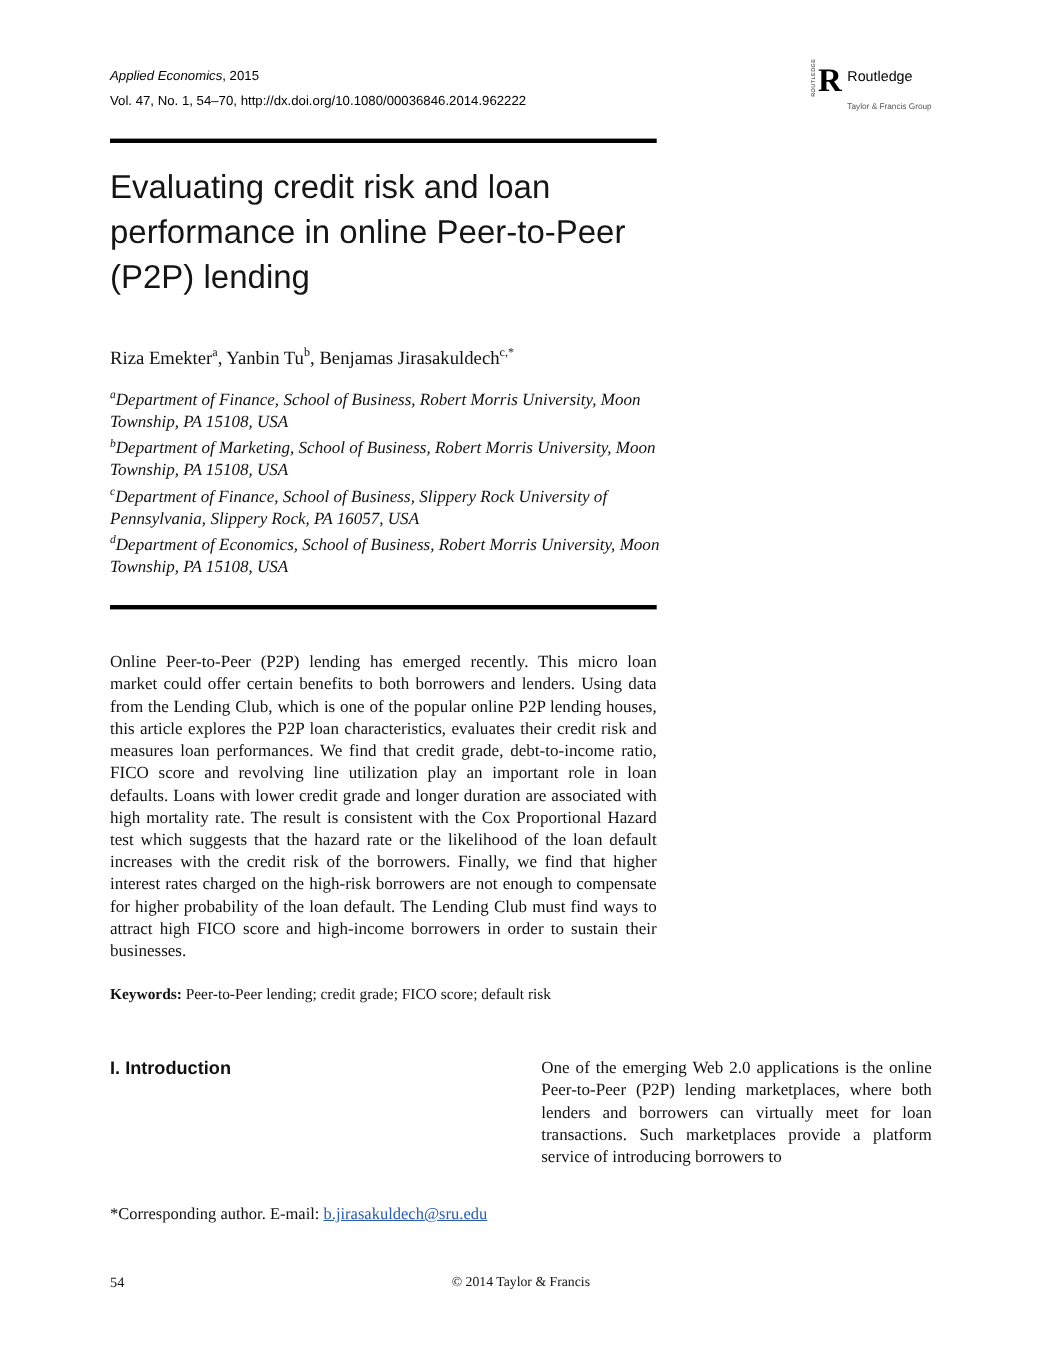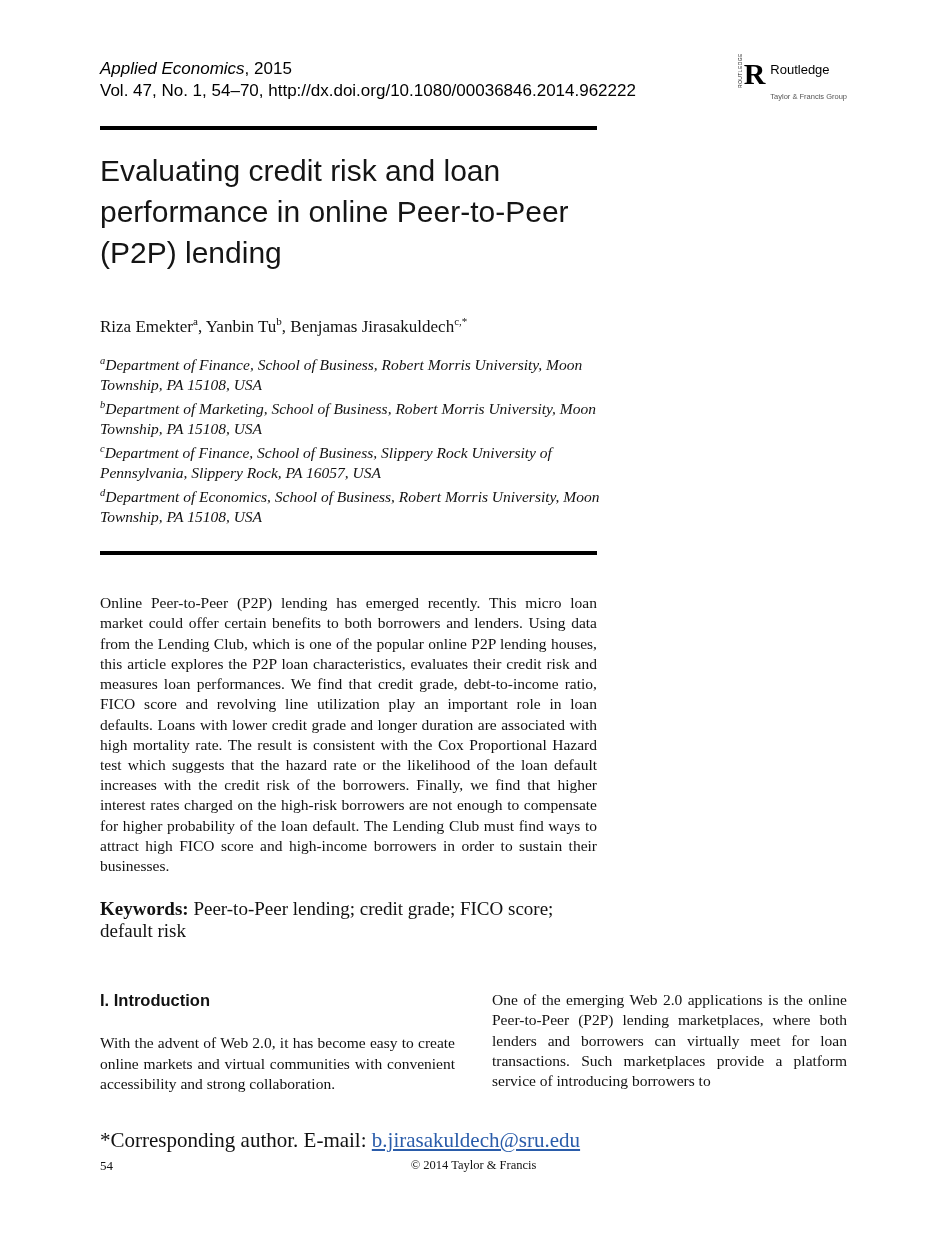--- a/index.html
+++ b/index.html
@@ -20,21 +20,21 @@
 
   
   .header-row {
     display: flex;
     justify-content: space-between;
     align-items: flex-start;
     width: 747px;
   }
   .journal-info {
     font-family: "Liberation Sans", sans-serif;
-    font-size: 17px;
+    font-size: 12px;
     line-height: 22px;
     color: #000;
   }
   .journal-name { font-style: italic; }
 
   .logo {
     display: flex;
     align-items: flex-start;
     margin-top: 2px;
   }
@@ -113,45 +113,45 @@
     margin-top: 38px;
     width: 497px;
     font-size: 15.5px;
     line-height: 20.2px;
     text-align: justify;
   }
 
   .kv-line {
     margin-top: 22px;
     width: 497px;
-    font-size: 19px;
+    font-size: 14px;
   }
   .kv-line.jel { margin-top: 9px; }
   .kv-label { font-weight: bold; }
 
   
   .intro {
     margin-top: 48px;
     display: flex;
     width: 747px;
     gap: 37px;
   }
   .col { width: 355px; font-size: 15.5px; line-height: 20.2px; text-align: justify; }
   .section-heading {
     font-family: "Liberation Sans", sans-serif;
     font-weight: bold;
     font-size: 16.5px;
-    margin-bottom: 23px;
+    margin-bottom: 1px;
     text-align: left;
   }
 
   
   .footnote {
     margin-top: 34px;
-    font-size: 21px;
+    font-size: 15px;
     width: 497px;
   }
   .email-link {
     color: #2a5caa;
     text-decoration: underline;
     cursor: pointer;
   }
 
   
   .footer {
@@ -209,21 +209,20 @@
   <p class="abstract">Online Peer-to-Peer (P2P) lending has emerged recently. This micro loan market could offer certain benefits to both borrowers and lenders. Using data from the Lending Club, which is one of the popular online P2P lending houses, this article explores the P2P loan characteristics, evaluates their credit risk and measures loan performances. We find that credit grade, debt-to-income ratio, FICO score and revolving line utilization play an important role in loan defaults. Loans with lower credit grade and longer duration are associated with high mortality rate. The result is consistent with the Cox Proportional Hazard test which suggests that the hazard rate or the likelihood of the loan default increases with the credit risk of the borrowers. Finally, we find that higher interest rates charged on the high-risk borrowers are not enough to compensate for higher probability of the loan default. The Lending Club must find ways to attract high FICO score and high-income borrowers in order to sustain their businesses.</p>
 
   <p class="kv-line">
     <span class="kv-label">Keywords:</span><span>  Peer-to-Peer lending; credit grade; FICO score; default risk</span>
   </p>
 
 
   <div class="intro">
     <div class="col">
       <div class="section-heading">I.  Introduction</div>
-      <p>With the advent of Web 2.0, it has become easy to create online markets and virtual communities with convenient accessibility and strong collaboration.</p>
     </div>
     <div class="col">
       <p>One of the emerging Web 2.0 applications is the online Peer-to-Peer (P2P) lending marketplaces, where both lenders and borrowers can virtually meet for loan transactions. Such marketplaces provide a platform service of introducing borrowers to</p>
     </div>
   </div>
 
   <div class="footnote">
     <span>*Corresponding author. E-mail: </span><a class="email-link">b.jirasakuldech@sru.edu</a>
   </div>
 

